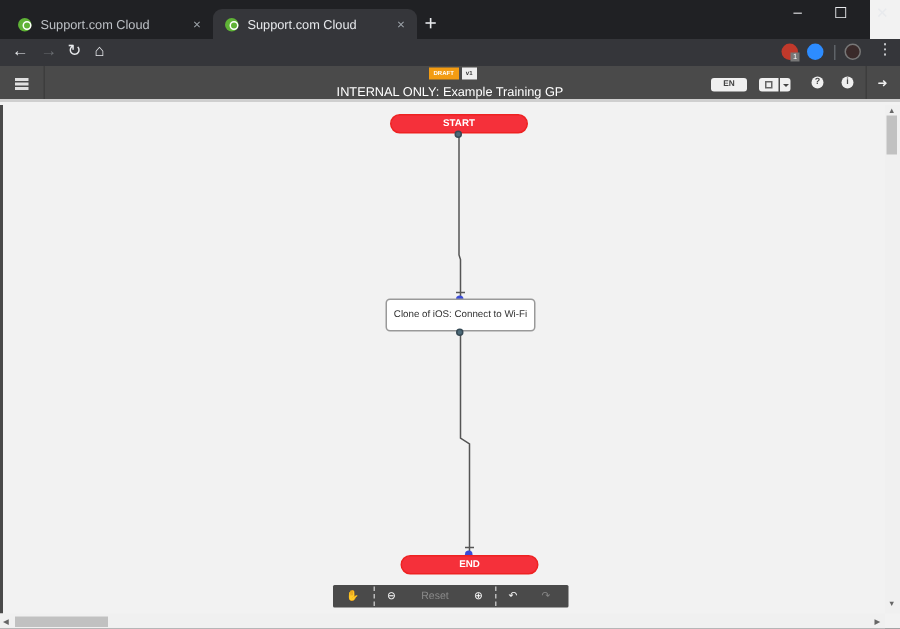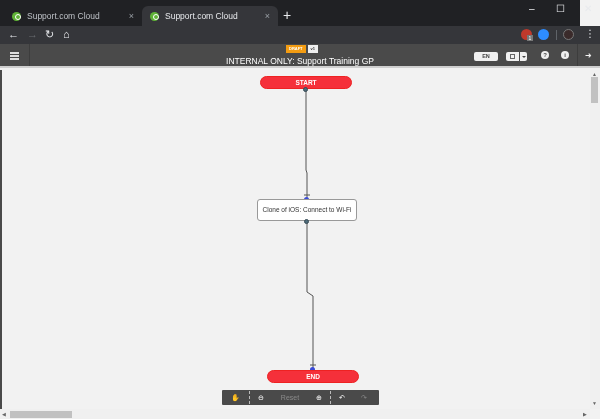--- a/index.html
+++ b/index.html
@@ -101,21 +101,21 @@
   <div class="apphdr">
     <div class="menu-btn">
       <span style="top:8px;"></span>
       <span style="top:11px;"></span>
       <span style="top:14px;"></span>
     </div>
     <div class="badges">
       <span class="badge-draft">DRAFT</span>
       <span class="badge-ver">v1</span>
     </div>
-    <div class="doc-title">INTERNAL ONLY: Support Training GP</div>
+    <div class="doc-title">INTERNAL ONLY: Example Training GP</div>
     <div class="lang-btn">EN</div>
     <div class="save-btn"></div>
     <div class="save-drop"></div>
     <span class="hicon" style="left:541px;">?</span>
     <span class="hicon" style="left:561px;">i</span>
     <span class="hdivider"></span>
     <span class="exit-icon">➜</span>
   </div>
 
   <div class="canvas">

